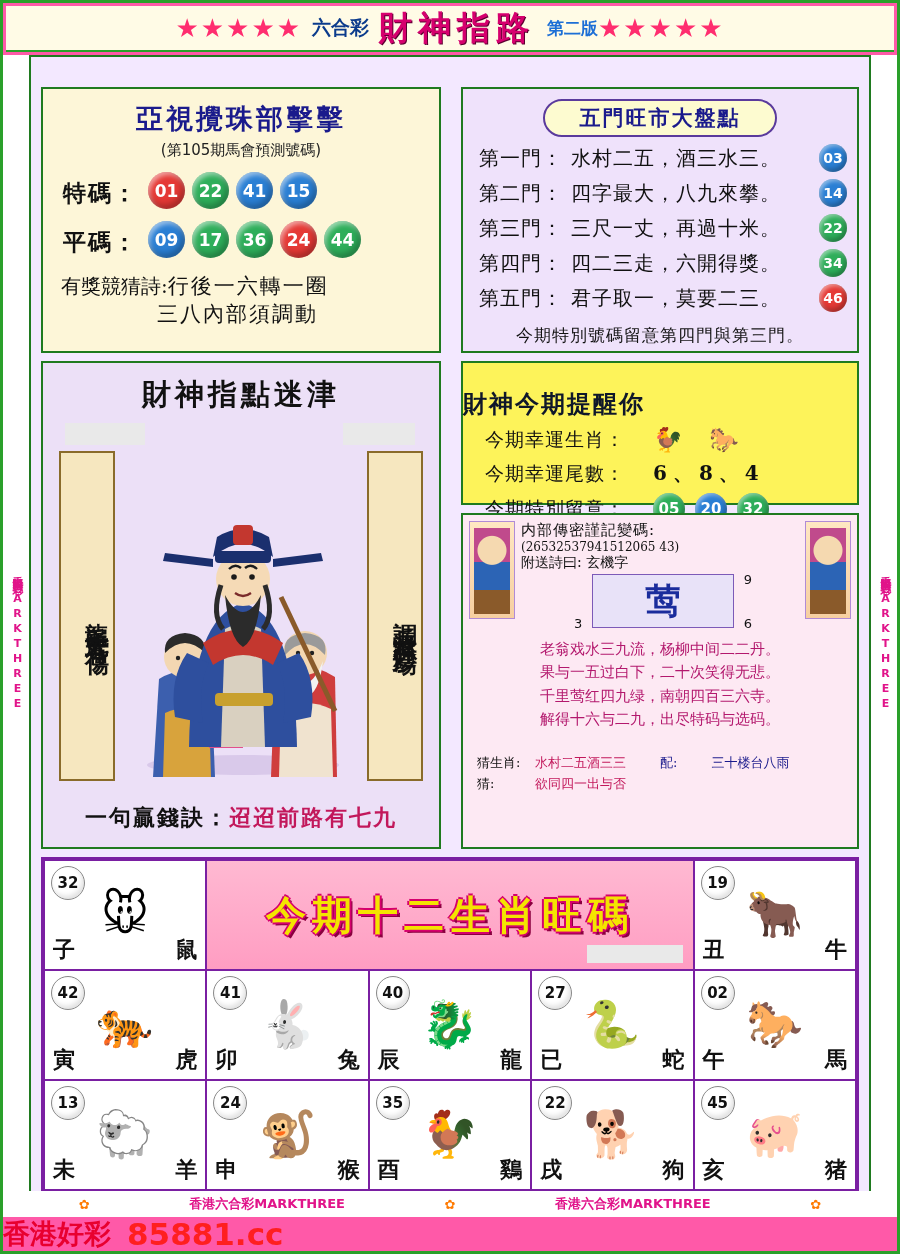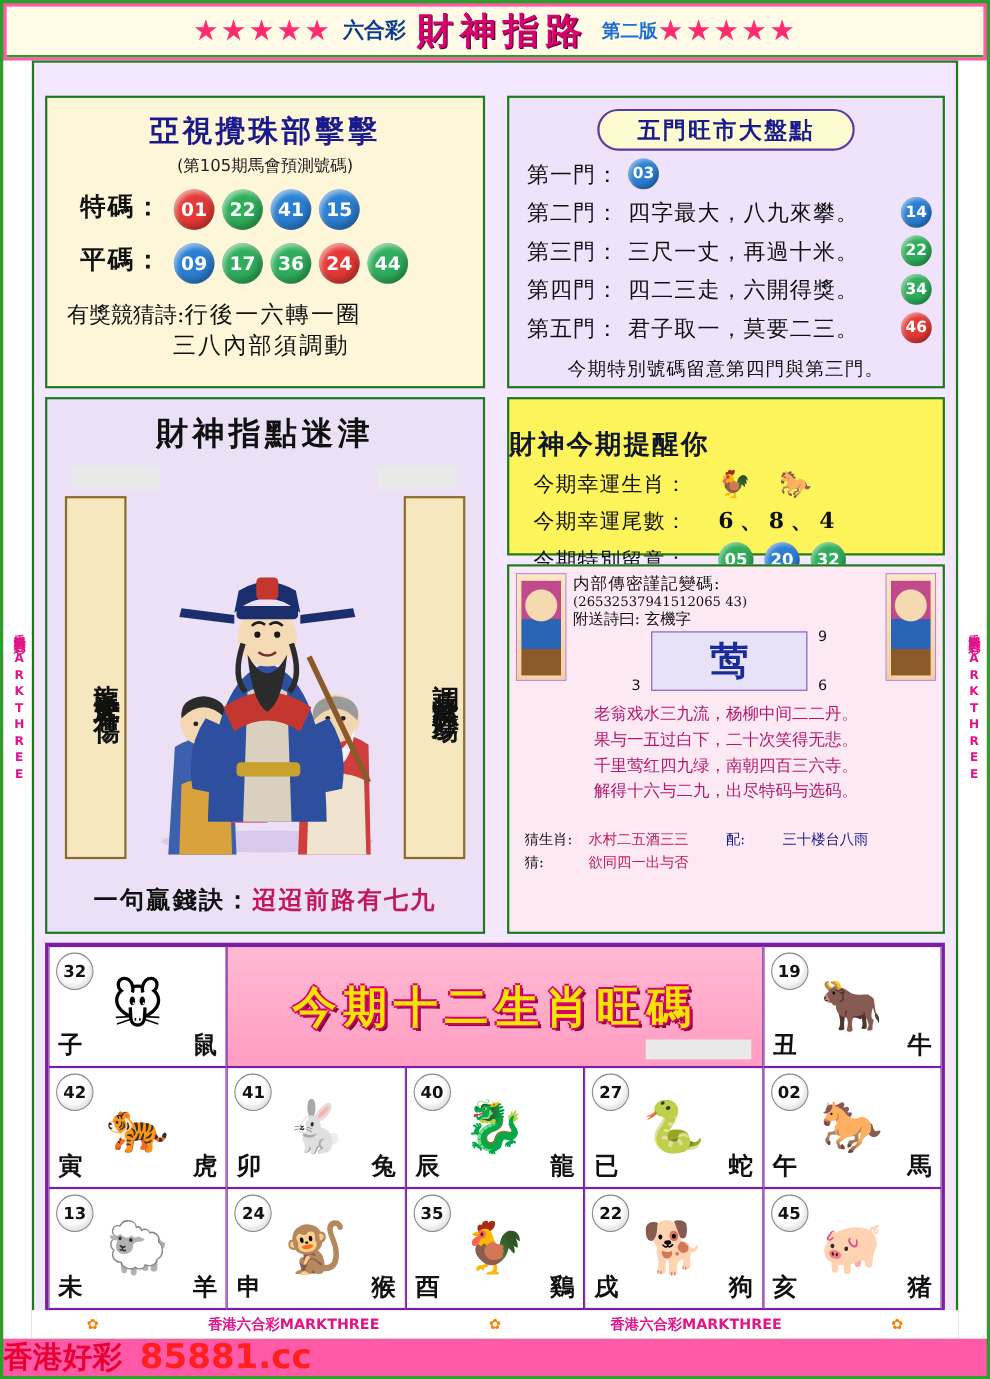--- a/index.html
+++ b/index.html
@@ -71,21 +71,21 @@
   .footer .f1{color:#e8002f;font-size:27px;font-weight:bold;font-family:"DejaVu Serif",serif;}
   .footer .f2{color:#ff1f1f;font-size:31px;font-weight:bold;margin-left:16px;font-family:"DejaVu Sans",sans-serif;}
   
   .content{position:absolute;left:30px;right:30px;top:84px;bottom:62px;}
   
   .panel{position:absolute;box-sizing:border-box;border:2px solid #1f7a1f;}
   
   #p-tl{left:8px;top:0;width:400px;height:266px;background:#fdf6d8;}
   #p-tl .hd{font-family:"DejaVu Serif",serif;font-size:27px;font-weight:bold;color:#1a1a8c;text-align:center;margin-top:12px;letter-spacing:3px;}
   #p-tl .sub{text-align:center;font-size:15px;color:#222;margin-top:4px;}
-  .numrow{display:flex;align-items:flex-start;margin:12px 0 0 30px;}
+  .numrow{display:flex;align-items:flex-end;margin:12px 0 0 20px;}
   .numrow .lbl{font-family:"DejaVu Serif",serif;font-size:23px;font-weight:bold;color:#111;margin-right:10px;letter-spacing:2px;}
   .ball{
     width:37px;height:37px;border-radius:50%;margin-right:7px;
     display:flex;align-items:center;justify-content:center;
     color:#fff;font-weight:bold;font-size:17px;
     box-shadow:inset -3px -4px 6px rgba(0,0,0,.28), inset 2px 3px 5px rgba(255,255,255,.55);
     font-family:"DejaVu Sans",sans-serif;
   }
   .b-red{background:#e53935;} .b-blue{background:#2a7fd4;} .b-green{background:#2eae5a;}
   .poem{margin:14px 0 0 18px;font-family:"DejaVu Serif",serif;font-size:21px;color:#111;line-height:1.35;}
@@ -238,20 +238,21 @@
         <div><span class="pl">有獎競猜詩:</span><span class="pr">行後一六轉一圈</span></div>
         <div class="l2"><span class="pr">三八內部須調動</span></div>
       </div>
     </div>
 
     <div class="panel" id="p-tr">
       <div class="tr-title">五門旺市大盤點</div>
 
       <div class="gate">
         <span class="g1">第一門：</span>
+        <span class="g2">水村二五，酒三水三。</span>
         <span class="gb b-blue">03</span>
       </div>
       <div class="gate">
         <span class="g1">第二門：</span>
         <span class="g2">四字最大，八九來攀。</span>
         <span class="gb b-blue">14</span>
       </div>
       <div class="gate">
         <span class="g1">第三門：</span>
         <span class="g2">三尺一丈，再過十米。</span>

